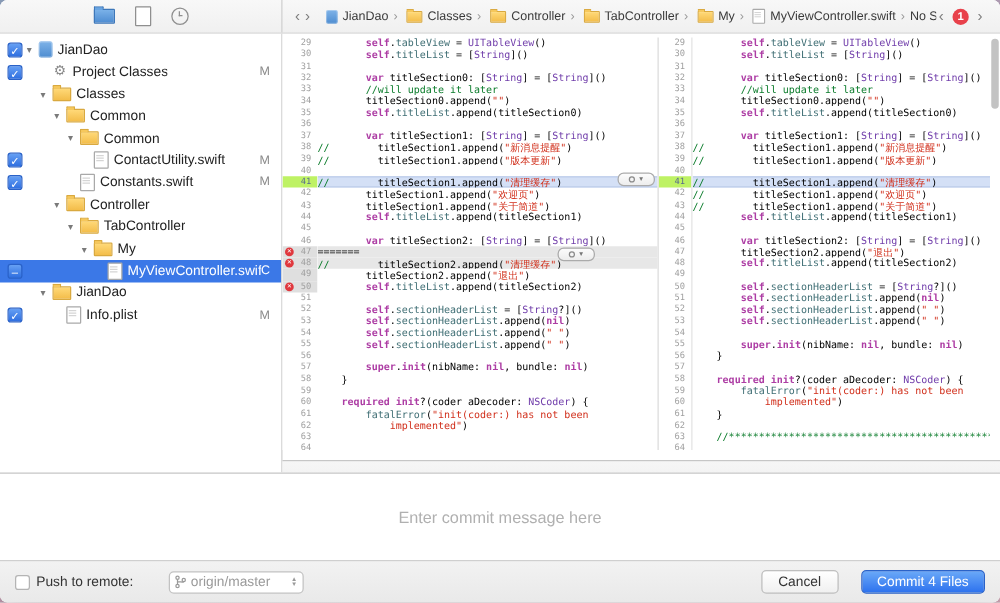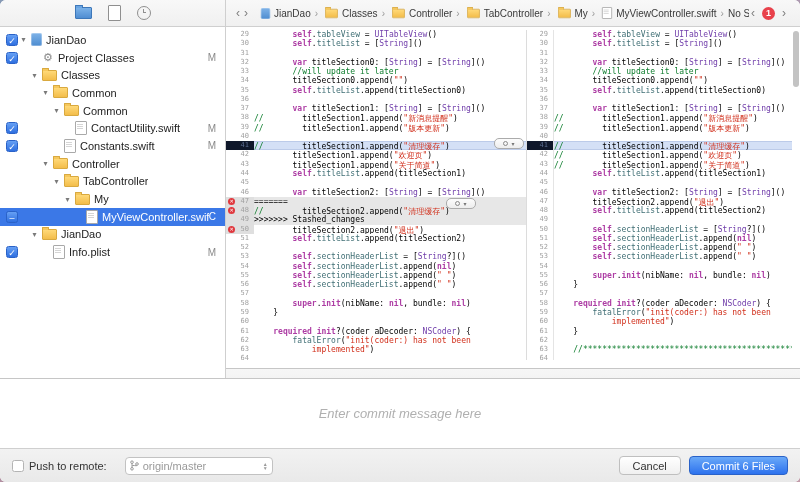--- a/index.html
+++ b/index.html
@@ -51,21 +51,21 @@
   
   .editor{position:absolute;left:226px;top:27px;width:574px;height:333px;background:#fff;overflow:hidden;}
   .gut,.code{position:absolute;top:3px;bottom:0;overflow:hidden;}
   #lgut{left:0;width:28px;}
   #lcode{left:28px;width:272px;}
   #cgut{left:300px;width:28px;border-left:1px solid #dcdcdc;border-right:1px solid #e4e4e4;box-sizing:border-box;}
   #rcode{left:328px;width:238px;}
   .gl{height:9.27px;line-height:9.27px;font:7px "DejaVu Sans Mono",monospace;color:#a0a0a0;text-align:right;padding-right:5px;position:relative;}
   .cl{height:9.27px;line-height:9.27px;font:8px "DejaVu Sans Mono",monospace;white-space:pre;overflow:hidden;color:#000;}
   .cl.hl{background:#d4e0f6;box-shadow:inset 0 1px 0 #bccbe9,inset 0 -1px 0 #bccbe9;}
-  .gl.hl{background:#0f172a;color:#5a6c8e;}
+  .gl.hl{background:#bef264;color:#5a6c8e;}
   .cl.cf{background:#e7e7e7;}
   .gl.cf{background:#dfdfdf;}
   .cficon{position:absolute;left:2px;top:1px;width:7px;height:7px;border-radius:50%;background:#e0383e;color:#fff;font-size:5px;line-height:7px;text-align:center;font-family:"DejaVu Sans",sans-serif;}
   .tk-p{color:#000;}
   .tk-k{color:#AD3DA4;font-weight:bold;}
   .tk-t{color:#703DAA;text-align:right;}
   .tk-s{color:#D12F1B;}
   .tk-c{color:#0B7C2B;}
   .tk-m{color:#3F6E74;}
   .vthumb{position:absolute;right:1px;top:4px;width:6px;height:56px;background:#c3c3c3;border-radius:3px;}
@@ -78,26 +78,26 @@
   
   .jumpbar{position:absolute;left:226px;top:368px;right:0;height:32px;background:linear-gradient(#f6f6f6,#ededed);border-top:1px solid #c6c6c6;display:flex;align-items:center;font-size:9.5px;color:#4d4d4d;box-sizing:border-box;}
   .jb-left{width:274px;display:flex;align-items:center;gap:4px;padding-left:8px;overflow:hidden;white-space:nowrap;}
   .jb-center{width:56px;display:flex;align-items:center;justify-content:center;gap:6px;}
   .jb-right{flex:1;display:flex;align-items:center;gap:4px;overflow:hidden;white-space:nowrap;}
   .jbdoc{transform:scale(.75);}
   .brsvg{flex:none;}
 
   
   .commit-area{position:absolute;left:0;top:378px;right:0;height:70px;background:#fff;border-top:1px solid #c6c6c6;display:flex;align-items:center;justify-content:center;box-sizing:border-box;}
-  .ph{color:#b0b0b0;font-size:13px;font-style:italic;}
-
-  
-  .bottombar{position:absolute;left:0;top:448px;right:0;height:34px;background:linear-gradient(#f2f2f2,#e9e9e9);border-top:1px solid #cfcfcf;display:flex;align-items:center;padding:0 12px;box-sizing:border-box;gap:8px;}
+  .ph{color:#b0b0b0;font-size:13px;}
+
+  
+  .bottombar{position:absolute;left:0;top:448px;right:0;height:34px;background:linear-gradient(#f2f2f2,#e9e9e9);border-top:1px solid #cfcfcf;display:flex;align-items:center;padding:0 12px;box-sizing:border-box;gap:18px;}
   .push{display:flex;align-items:center;gap:5px;font-size:11px;color:#333;}
-  .popup{width:148px;height:18px;border:1px solid #c2c2c2;border-radius:4px;background:#fff;display:flex;align-items:center;gap:4px;padding:0 4px;font-size:11px;color:#9a9a9a;box-sizing:border-box;margin-left:10px;}
+  .popup{width:108px;height:18px;border:1px solid #c2c2c2;border-radius:4px;background:#fff;display:flex;align-items:center;gap:4px;padding:0 4px;font-size:11px;color:#9a9a9a;box-sizing:border-box;margin-left:10px;}
   .ud{margin-left:auto;display:flex;flex-direction:column;line-height:4px;font-size:5px;color:#9a9a9a;}
   .spacer{flex:1;}
   .btn{height:19px;min-width:62px;border:1px solid #bfbfbf;border-radius:4px;background:linear-gradient(#ffffff,#f0f0f0);font-size:11px;color:#333;font-family:"Liberation Sans",sans-serif;padding:0 12px;}
   .btn.primary{background:linear-gradient(#6aa9f8,#2d72ee);border-color:#2a62c8;color:#fff;min-width:84px;}
 </style>
 </head>
 <body>
 
 <div class="window">
 
@@ -301,21 +301,20 @@
         <div class="cl"><span class="tk-c">//</span><span class="tk-p">        titleSection1.append(</span><span class="tk-s">"版本更新"</span><span class="tk-p">)</span></div>
         <div class="cl"></div>
         <div class="cl hl"><span class="tk-c">//</span><span class="tk-p">        titleSection1.append(</span><span class="tk-s">"清理缓存"</span><span class="tk-p">)</span></div>
         <div class="cl"><span class="tk-p">        titleSection1.append(</span><span class="tk-s">"欢迎页"</span><span class="tk-p">)</span></div>
         <div class="cl"><span class="tk-p">        titleSection1.append(</span><span class="tk-s">"关于简道"</span><span class="tk-p">)</span></div>
         <div class="cl"><span class="tk-p">        </span><span class="tk-k">self</span><span class="tk-p">.</span><span class="tk-m">titleList</span><span class="tk-p">.append(titleSection1)</span></div>
         <div class="cl"></div>
         <div class="cl"><span class="tk-p">        </span><span class="tk-k">var</span><span class="tk-p"> titleSection2: [</span><span class="tk-t">String</span><span class="tk-p">] = [</span><span class="tk-t">String</span><span class="tk-p">]()</span></div>
         <div class="cl cf"><span class="tk-p">=======</span></div>
         <div class="cl cf"><span class="tk-c">//</span><span class="tk-p">        titleSection2.append(</span><span class="tk-s">"清理缓存"</span><span class="tk-p">)</span></div>
-        <div class="cl cf"><span class="tk-p">&gt;&gt;&gt;&gt;&gt;&gt;&gt; Stashed_changes</span></div>
         <div class="cl"><span class="tk-p">        titleSection2.append(</span><span class="tk-s">"退出"</span><span class="tk-p">)</span></div>
         <div class="cl"><span class="tk-p">        </span><span class="tk-k">self</span><span class="tk-p">.</span><span class="tk-m">titleList</span><span class="tk-p">.append(titleSection2)</span></div>
         <div class="cl"></div>
         <div class="cl"><span class="tk-p">        </span><span class="tk-k">self</span><span class="tk-p">.</span><span class="tk-m">sectionHeaderList</span><span class="tk-p"> = [</span><span class="tk-t">String</span><span class="tk-p">?]()</span></div>
         <div class="cl"><span class="tk-p">        </span><span class="tk-k">self</span><span class="tk-p">.</span><span class="tk-m">sectionHeaderList</span><span class="tk-p">.append(</span><span class="tk-k">nil</span><span class="tk-p">)</span></div>
         <div class="cl"><span class="tk-p">        </span><span class="tk-k">self</span><span class="tk-p">.</span><span class="tk-m">sectionHeaderList</span><span class="tk-p">.append(</span><span class="tk-s">" "</span><span class="tk-p">)</span></div>
         <div class="cl"><span class="tk-p">        </span><span class="tk-k">self</span><span class="tk-p">.</span><span class="tk-m">sectionHeaderList</span><span class="tk-p">.append(</span><span class="tk-s">" "</span><span class="tk-p">)</span></div>
         <div class="cl"></div>
         <div class="cl"><span class="tk-p">        </span><span class="tk-k">super</span><span class="tk-p">.</span><span class="tk-k">init</span><span class="tk-p">(nibName: </span><span class="tk-k">nil</span><span class="tk-p">, bundle: </span><span class="tk-k">nil</span><span class="tk-p">)</span></div>
         <div class="cl"><span class="tk-p">    }</span></div>
@@ -462,16 +461,16 @@
           <path d="M2 3.6 V7.4 M2 6 C2 4.6 7 6.4 7 5.4" fill="none" stroke="#9a9a9a"></path>
         </svg>
       <span>origin/master</span>
       <span class="ud">
           <span>▲</span>
           <span>▼</span>
         </span>
     </div>
     <div class="spacer"></div>
     <button class="btn">Cancel</button>
-    <button class="btn primary">Commit 6 Files</button>
+    <button class="btn primary">Commit 4 Files</button>
   </div>
 
 </div>
 
 </body></html>

